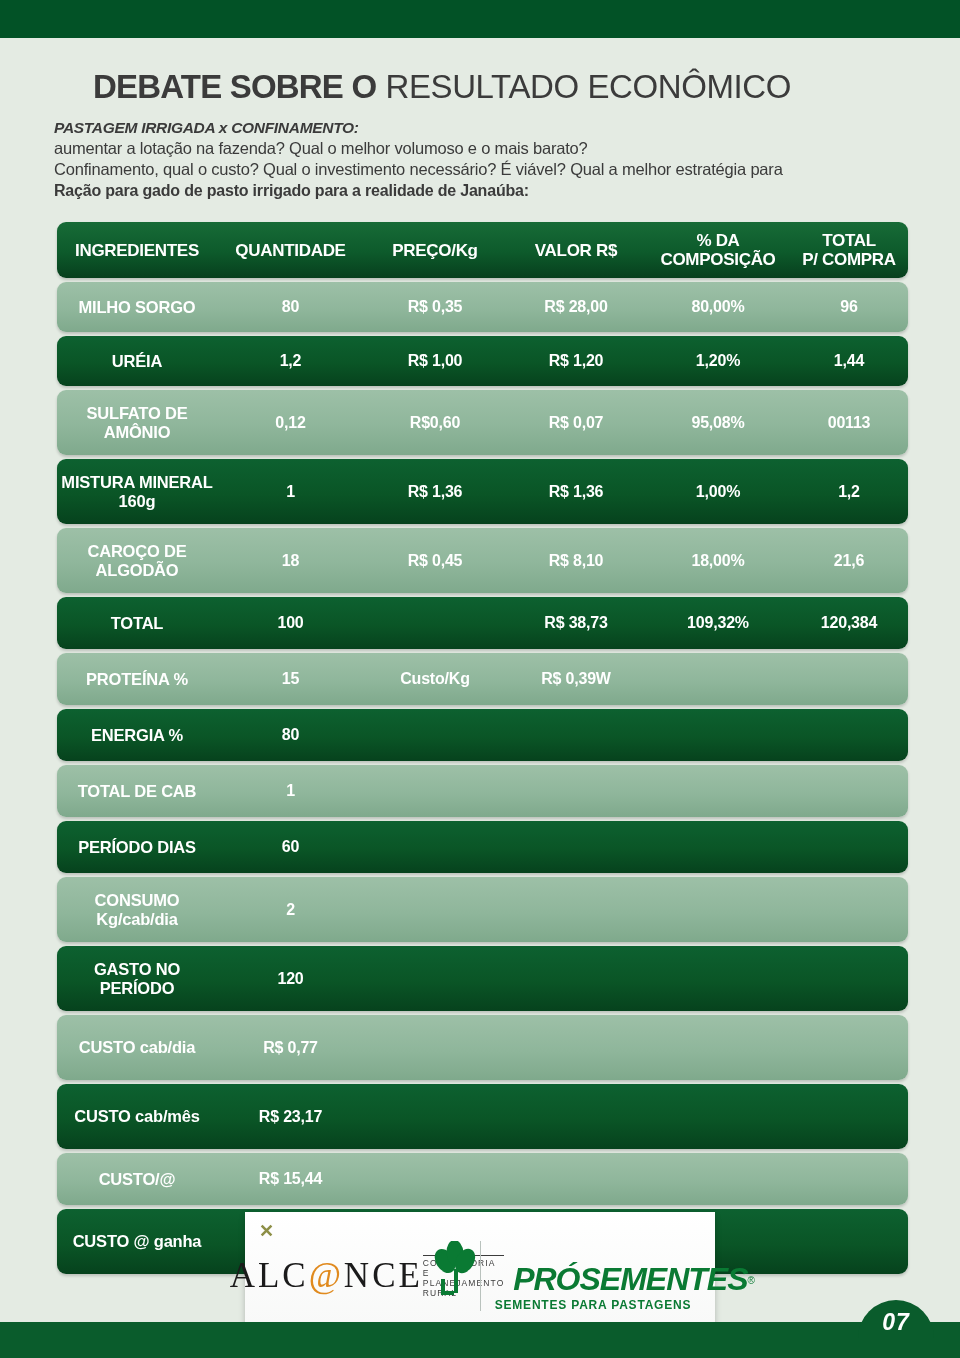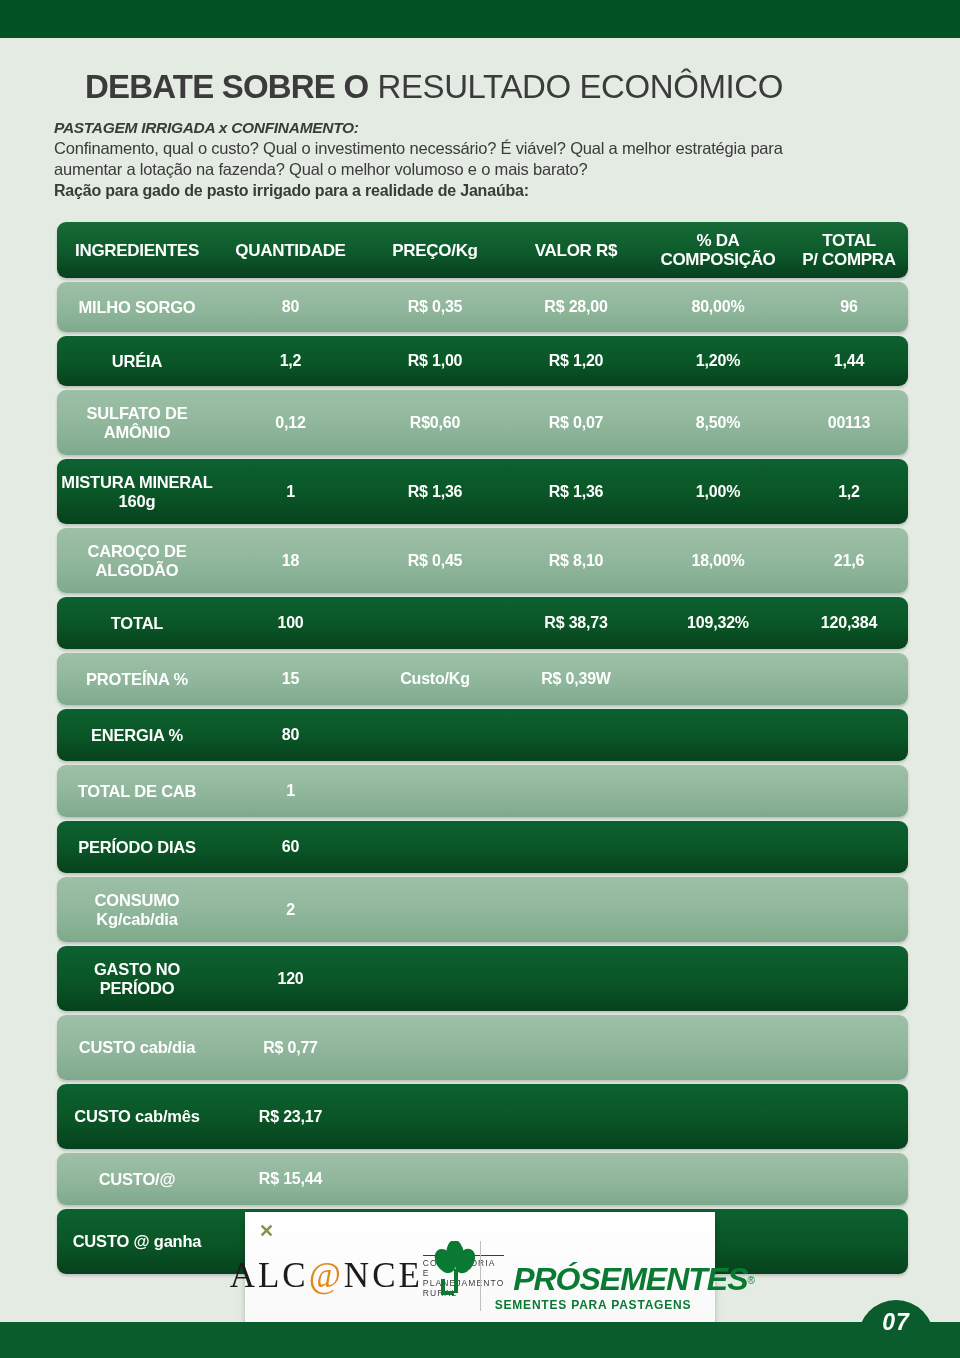--- a/index.html
+++ b/index.html
@@ -14,21 +14,21 @@
 
   .page-num{
     position:absolute;left:858px;top:1300px;width:76px;height:44px;
     background:#0a5c2c;border-radius:38px 38px 0 0;
     color:#ffffff;font-size:23px;font-weight:bold;font-style:italic;
     display:flex;align-items:center;justify-content:center;
     letter-spacing:1px;
   }
 
   .title{
-    position:absolute;left:0;top:68px;width:868px;text-align:center;
+    position:absolute;left:8px;top:68px;width:868px;text-align:center;
     font-size:33px;color:#3b3b3b;white-space:nowrap;
   }
   .title .t-strong{font-weight:bold;letter-spacing:-0.8px;}
   .title .t-light{font-weight:normal;letter-spacing:-0.4px;}
 
   .intro{position:absolute;left:54px;top:118px;width:880px;color:#3b3b3b;}
   .intro .lead{font-size:15.5px;font-weight:bold;font-style:italic;letter-spacing:-0.3px;line-height:20px;}
   .intro .body{font-size:16.5px;line-height:21px;letter-spacing:-0.2px;}
   .intro .tail{font-size:16px;font-weight:bold;line-height:22px;letter-spacing:-0.2px;}
 
@@ -82,22 +82,22 @@
 
 <div class="band-top"></div>
 
 <div class="title">
   <span class="t-strong">DEBATE SOBRE O</span>
   <span class="t-light">RESULTADO ECONÔMICO</span>
 </div>
 
 <div class="intro">
   <div class="lead">PASTAGEM IRRIGADA x CONFINAMENTO:</div>
+  <div class="body">aumentar a lotação na fazenda? Qual o melhor volumoso e o mais barato?</div>
   <div class="body">Confinamento, qual o custo? Qual o investimento necessário? É viável? Qual a melhor estratégia para</div>
-  <div class="body">aumentar a lotação na fazenda? Qual o melhor volumoso e o mais barato?</div>
   <div class="tail">Ração para gado de pasto irrigado para a realidade de Janaúba:</div>
 </div>
 
 <div class="table">
 
   <div class="row header">
     <div class="cell c-ing">INGREDIENTES</div>
     <div class="cell c-qtd">QUANTIDADE</div>
     <div class="cell c-pre">PREÇO/Kg</div>
     <div class="cell c-val">VALOR R$</div>
@@ -127,21 +127,21 @@
     <div class="cell c-val val">R$ 1,20</div>
     <div class="cell c-pct val">1,20%</div>
     <div class="cell c-tot val">1,44</div>
   </div>
 
   <div class="row light h56">
     <div class="cell c-ing lbl">SULFATO DE AMÔNIO</div>
     <div class="cell c-qtd val">0,12</div>
     <div class="cell c-pre val">R$0,60</div>
     <div class="cell c-val val">R$ 0,07</div>
-    <div class="cell c-pct val">8,50%</div>
+    <div class="cell c-pct val">95,08%</div>
     <div class="cell c-tot val">00113</div>
   </div>
 
   <div class="row dark h56">
     <div class="cell c-ing lbl">MISTURA MINERAL 160g</div>
     <div class="cell c-qtd val">1</div>
     <div class="cell c-pre val">R$ 1,36</div>
     <div class="cell c-val val">R$ 1,36</div>
     <div class="cell c-pct val">1,00%</div>
     <div class="cell c-tot val">1,2</div>

